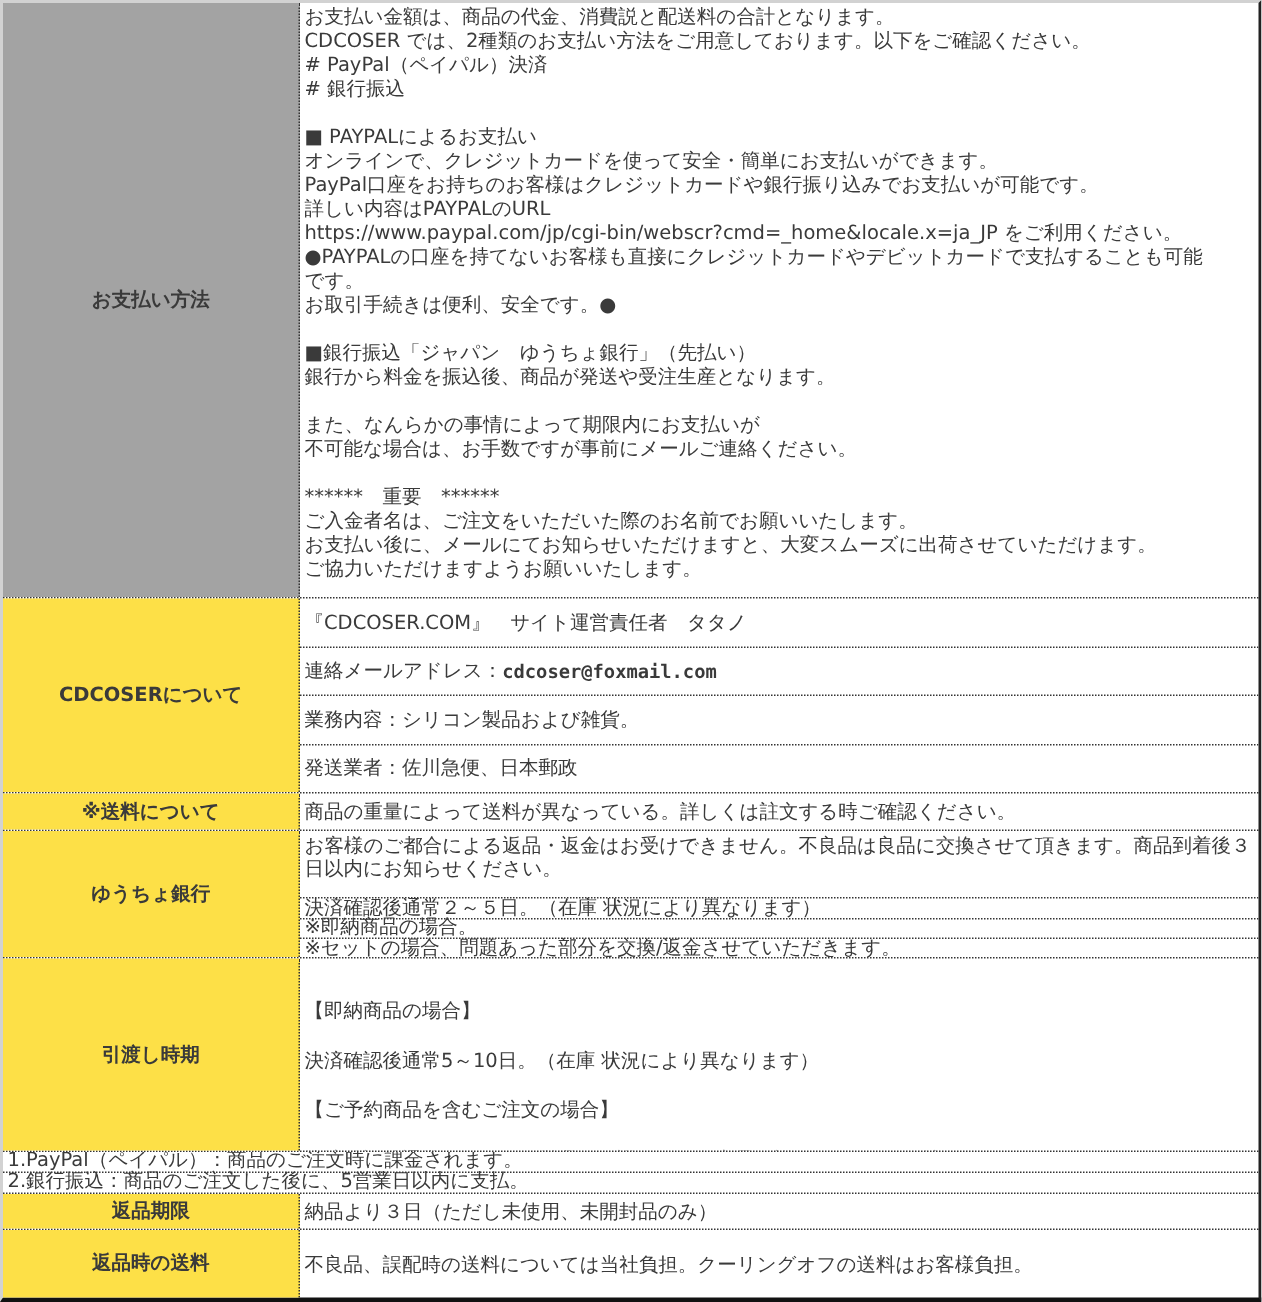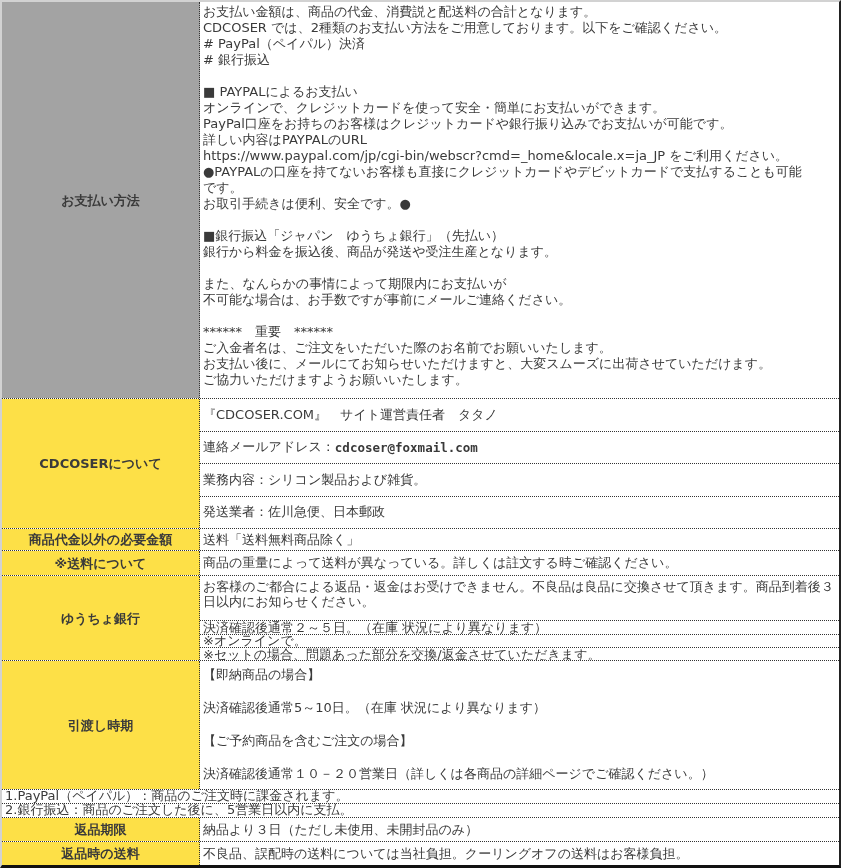--- a/index.html
+++ b/index.html
@@ -35,21 +35,21 @@
   .row-about{height:130px;}
   .row-about .sub{flex:1;}
   .row-extrafee{height:22px;}
   .row-shipfee{height:25px;}
   .row-defect{height:85px;}
   .row-defect .sub-0{height:45px;display:block;line-height:15px;padding-top:3px;}
   .row-defect .sub-1{height:14px;line-height:12px;}
   .row-defect .sub-2{height:13px;line-height:12px;}
   .row-defect .sub-3{height:12px;line-height:11px;}
   .row-delivery{height:129px;}
-  .row-delivery .ccell{padding:6px 3px;}
+  .row-delivery .ccell{padding:6px 3px;margin-top:22px;}
   .row-delivery .tline{min-height:16.5px;line-height:16.5px;}
   .row-paylimit{height:28px;}
   .row-paylimit .sub{height:14px;line-height:12px;}
   .row-returnlimit{height:24px;}
   .email{font-weight:bold;font-family:"DejaVu Sans Mono","Liberation Mono",monospace;font-size:12.5px;}
 </style>
 </head>
 <body>
 
 <div class="tbl">
@@ -90,36 +90,32 @@
       <div class="sub">『CDCOSER.COM』　サイト運営責任者　タタノ</div>
       <div class="sub">
         <span>連絡メールアドレス：</span>
         <span class="email">cdcoser@foxmail.com</span>
       </div>
       <div class="sub">業務内容：シリコン製品および雑貨。</div>
       <div class="sub">発送業者：佐川急便、日本郵政</div>
     </div>
   </div>
 
-  <div class="row row-extrafee">
-    <div class="hcell">商品代金以外の必要金額</div>
-    <div class="ccell mid">送料「送料無料商品除く」</div>
-  </div>
 
   <div class="row row-shipfee">
     <div class="hcell">※送料について</div>
     <div class="ccell mid">商品の重量によって送料が異なっている。詳しくは註文する時ご確認ください。</div>
   </div>
 
   <div class="row row-defect">
     <div class="hcell">ゆうちょ銀行</div>
     <div class="ccell subcol">
       <div class="sub sub-0">お客様のご都合による返品・返金はお受けできません。不良品は良品に交換させて頂きます。商品到着後３日以内にお知らせください。</div>
       <div class="sub sub-1">決済確認後通常２～５日。（在庫 状況により異なります）</div>
-      <div class="sub sub-2">※オンラインで。</div>
+      <div class="sub sub-2">※即納商品の場合。</div>
       <div class="sub sub-3">※セットの場合、問題あった部分を交換/返金させていただきます。</div>
     </div>
   </div>
 
   <div class="row row-delivery">
     <div class="hcell">引渡し時期</div>
     <div class="ccell">
         <div class="tline">【即納商品の場合】</div>
         <div class="tline"></div>
         <div class="tline">決済確認後通常5～10日。（在庫 状況により異なります）</div>

